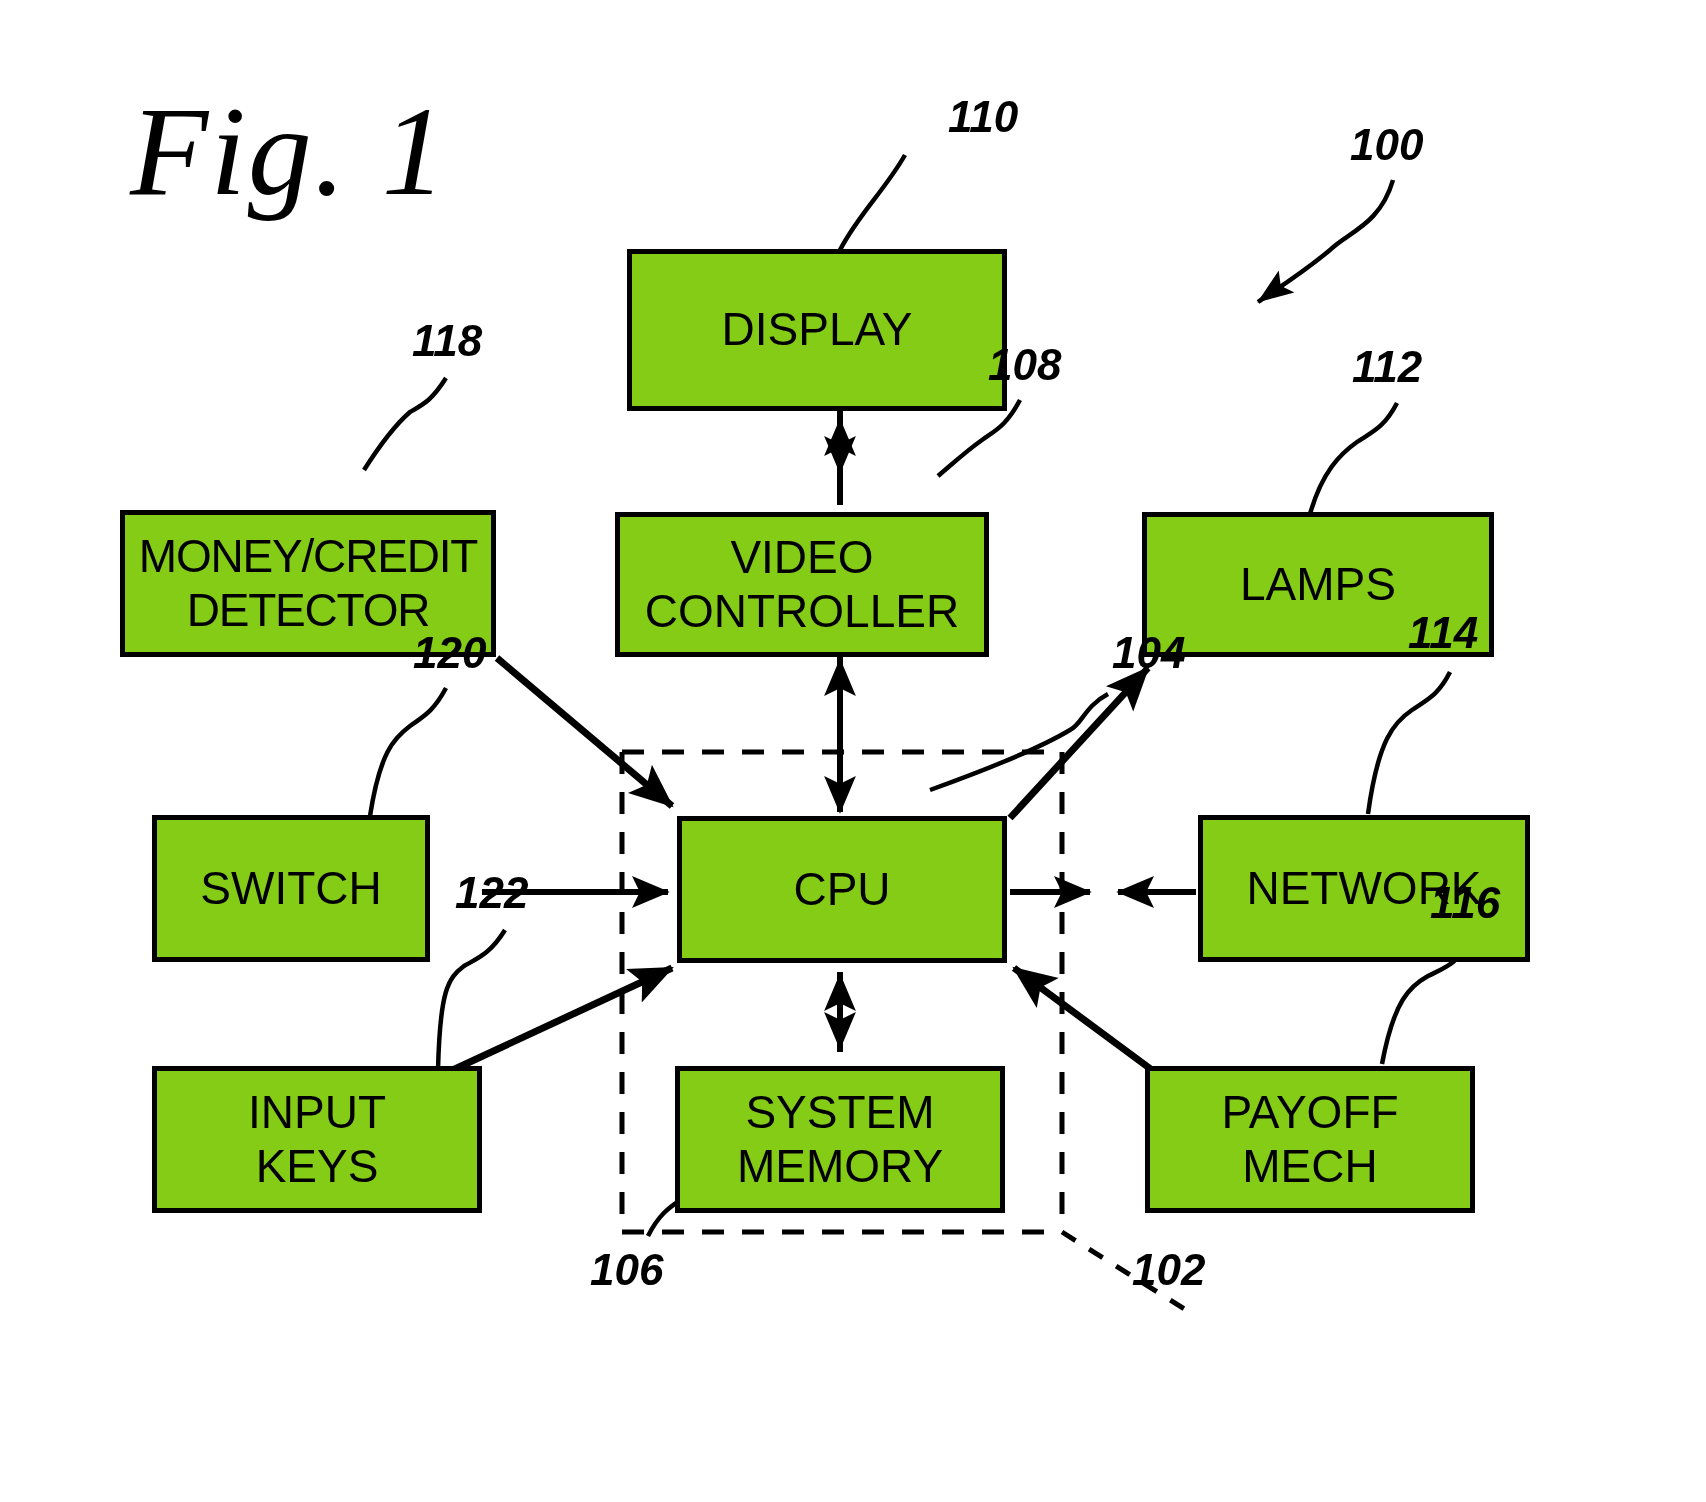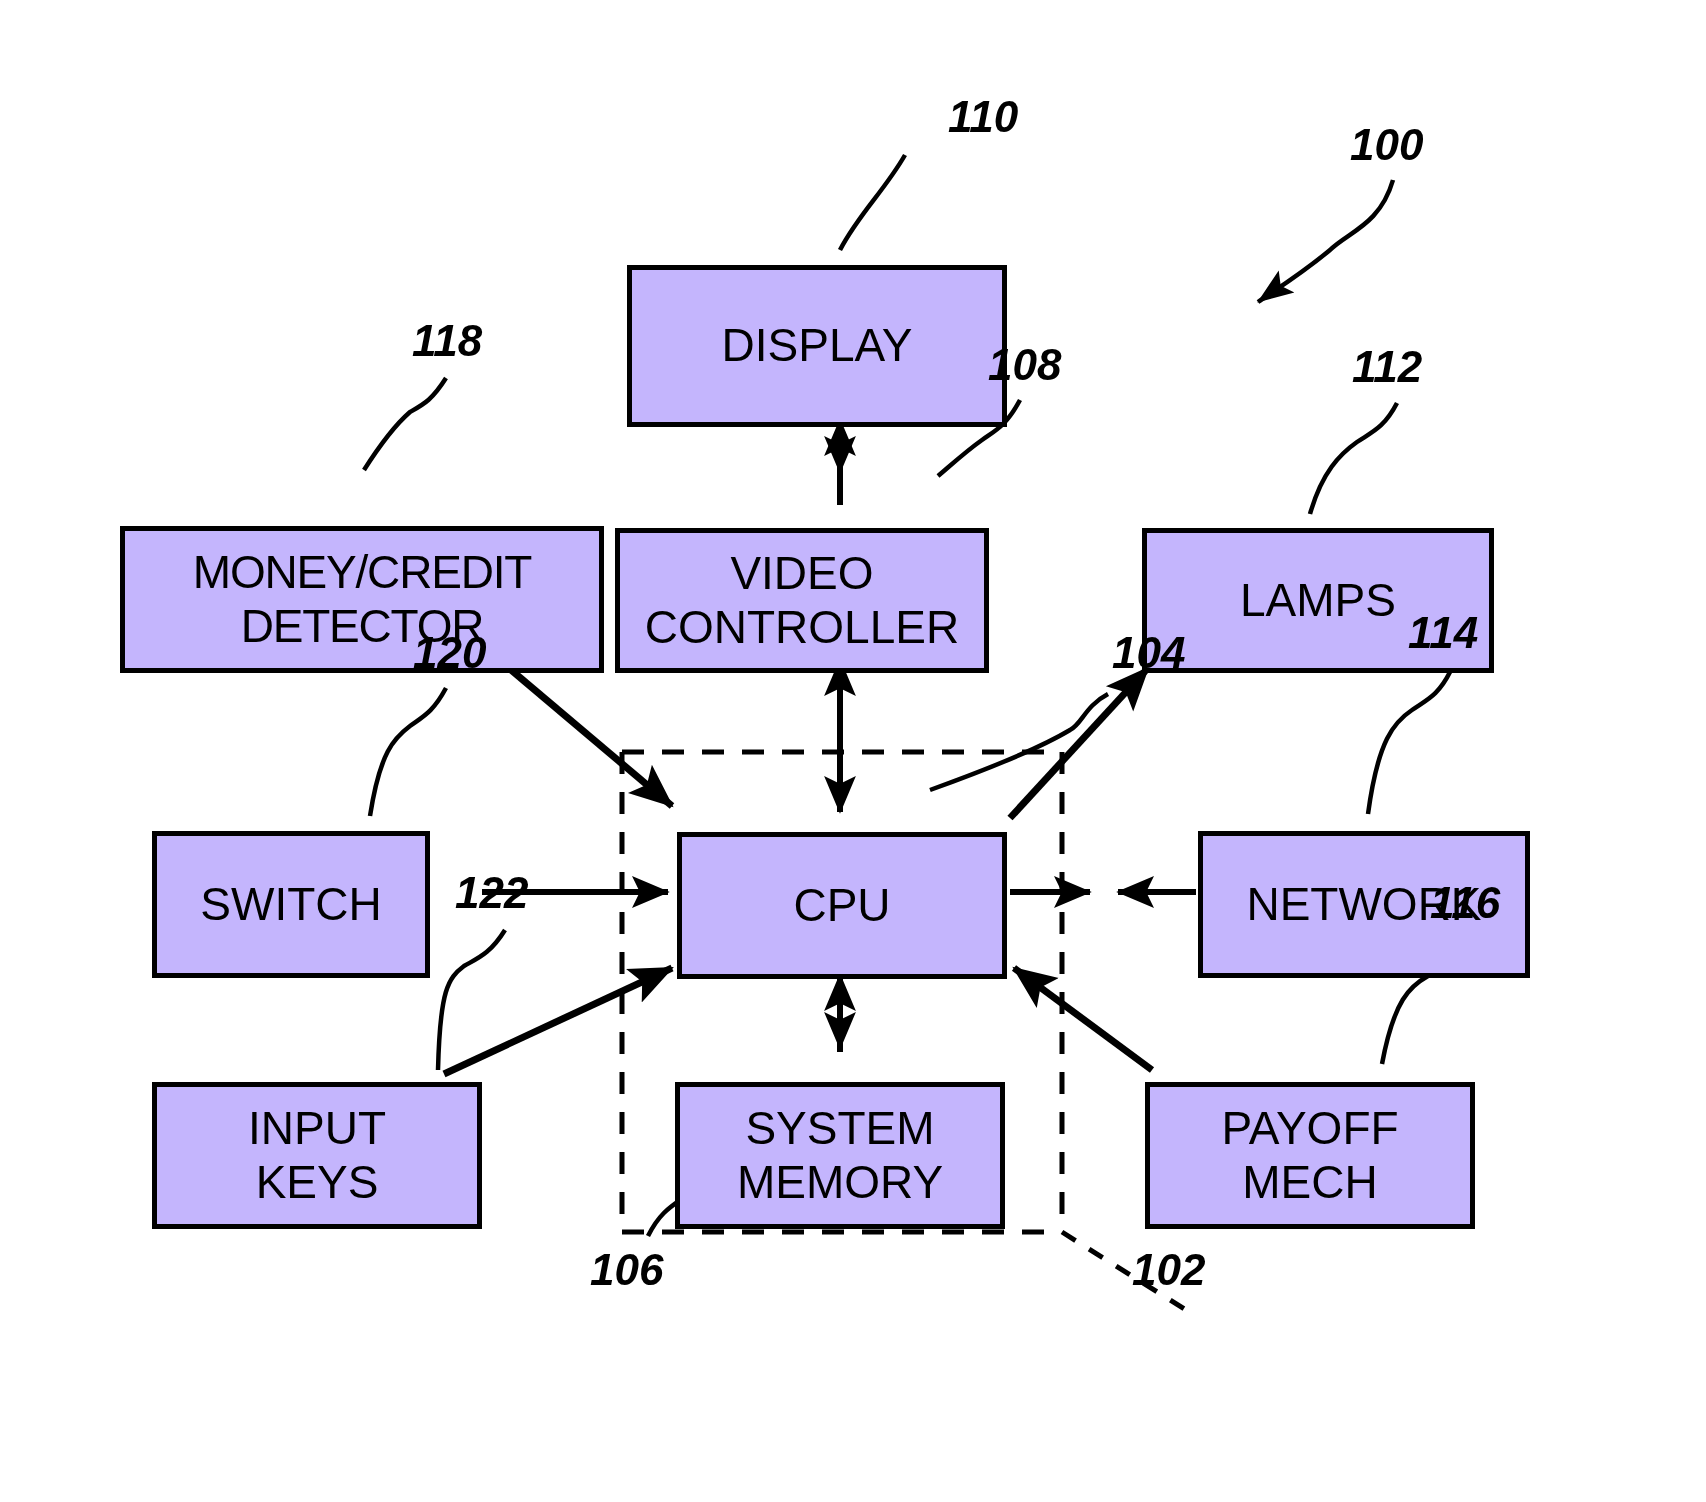--- a/index.html
+++ b/index.html
@@ -37,44 +37,44 @@
     font-style: italic;
     font-weight: bold;
     font-size: 44px;
     color: #000;
     white-space: nowrap;
   }
   .node-box {
     position: absolute;
     box-sizing: border-box;
     border: 5px solid #000;
-    background: #c4b5fd;
+    background: #84cc16;
     display: flex;
     align-items: center;
     justify-content: center;
     text-align: center;
-    margin-top: 16px;
   }
   .node-label {
     font-family: "Liberation Sans", sans-serif;
     font-size: 46px;
     line-height: 1.16;
     color: #000;
     white-space: pre-line;
     letter-spacing: 0px;
   }
   .node-label.tight {
     letter-spacing: -1.2px;
   }
 </style>
 </head>
 <body>
 
 <div id="figure-root">
 
+  <div class="fig-title" id="figTitle" style="left:130px; top:78px;">Fig. 1</div>
 
   <svg id="fig-svg" viewBox="0 0 1706 1502">
     <defs>
       <marker id="arrowhead" markerWidth="7" markerHeight="7" refX="6.0" refY="3.0" orient="auto" markerUnits="strokeWidth">
         <path d="M0,0.35 L6.3,3.0 L0,5.65 L1.3,3.0 z" fill="#000"></path>
       </marker>
       <marker id="arrowheadThin" markerWidth="9" markerHeight="9" refX="7.8" refY="3.6" orient="auto" markerUnits="strokeWidth">
         <path d="M0,0.6 L8.0,3.6 L0,6.6 L1.6,3.6 z" fill="#000"></path>
       </marker>
     </defs>
@@ -158,21 +158,21 @@
 
   <div class="node-box" style="left:627px; top:249px; width:380px; height:162px;">
     <span class="node-label">DISPLAY</span>
   </div>
 
   <div class="node-box" style="left:615px; top:512px; width:374px; height:145px;">
     <span class="node-label">VIDEO
 CONTROLLER</span>
   </div>
 
-  <div class="node-box" style="left:120px; top:510px; width:484px; height:147px;">
+  <div class="node-box" style="left:120px; top:510px; width:376px; height:147px;">
     <span class="node-label tight">MONEY/CREDIT
 DETECTOR</span>
   </div>
 
   <div class="node-box" style="left:1142px; top:512px; width:352px; height:145px;">
     <span class="node-label">LAMPS</span>
   </div>
 
   <div class="node-box" style="left:152px; top:815px; width:278px; height:147px;">
     <span class="node-label">SWITCH</span>

